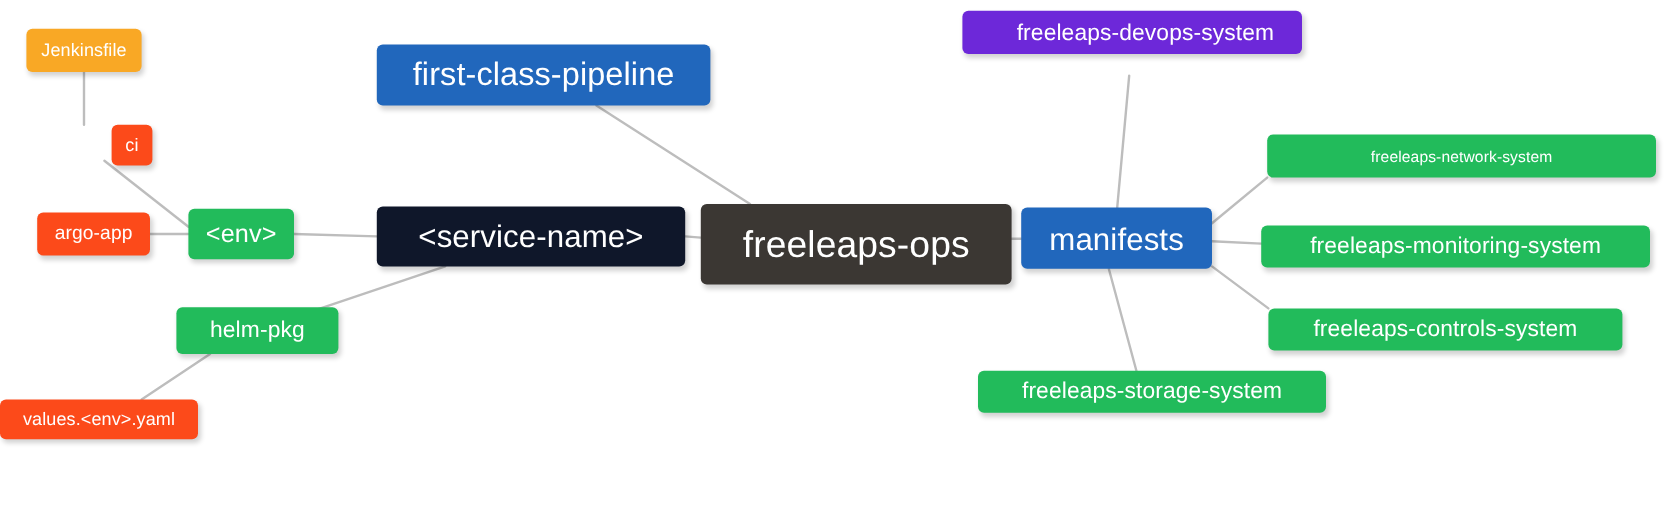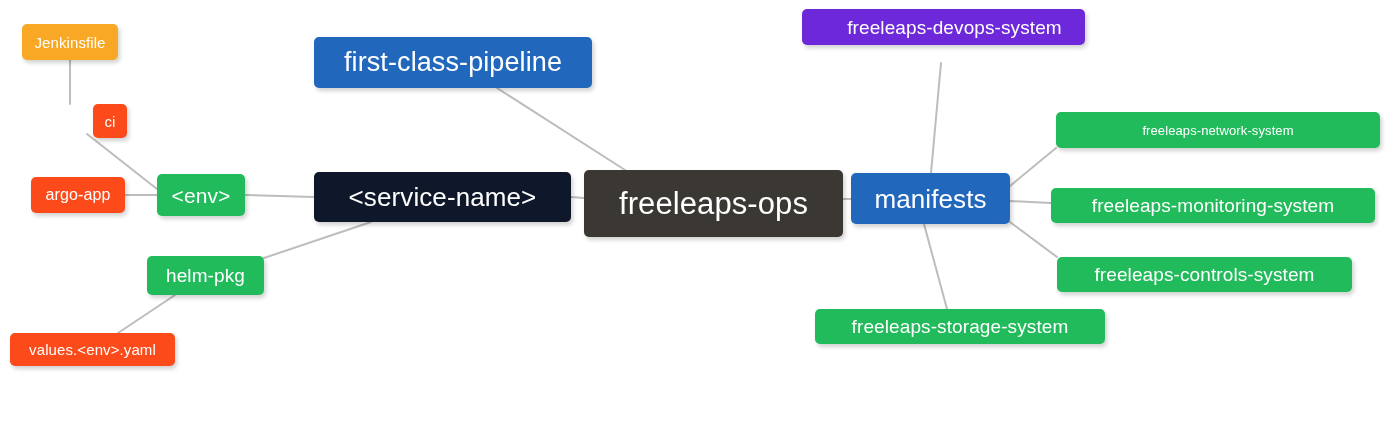--- a/index.html
+++ b/index.html
@@ -79,24 +79,24 @@
       </div>
       <div class="node" style="left: 53px; top: 104px; width: 34px; height: 34px; background: rgb(252, 74, 26); font-size: 15px; margin-left: 40px;">
         <span class="node-label">ci</span>
       </div>
       <div class="node" style="left: 31px; top: 177px; width: 94px; height: 36px; background: rgb(252, 74, 26); font-size: 16px;">
         <span class="node-label">argo-app</span>
       </div>
       <div class="node" style="left: 157px; top: 174px; width: 88px; height: 42px; background: rgb(34, 187, 91); font-size: 21px;">
         <span class="node-label">&lt;env&gt;</span>
       </div>
-      <div class="node" style="left: 147px; top: 256px; width: 117px; height: 39px; background: rgb(34, 187, 91); font-size: 19px; align-items: center;">
+      <div class="node" style="left: 147px; top: 256px; width: 135px; height: 39px; background: rgb(34, 187, 91); font-size: 19px; align-items: center;">
         <span class="node-label">helm-pkg</span>
       </div>
-      <div class="node" style="left: 10px; top: 333px; width: 165px; height: 33px; background: rgb(252, 74, 26); font-size: 15px;">
+      <div class="node" style="left: 0; top: 333px; width: 165px; height: 33px; background: rgb(252, 74, 26); font-size: 15px;">
         <span class="node-label">values.&lt;env&gt;.yaml</span>
       </div>
       <div class="node" style="left: 314px; top: 37px; width: 278px; height: 51px; background: rgb(33, 103, 188); font-size: 27px;">
         <span class="node-label">first-class-pipeline</span>
       </div>
       <div class="node" style="left: 314px; top: 172px; width: 257px; height: 50px; background: #0f172a; font-size: 26px;">
         <span class="node-label">&lt;service-name&gt;</span>
       </div>
       <div class="node" style="left: 584px; top: 170px; width: 259px; height: 67px; background: rgb(59, 55, 51); font-size: 31px;">
         <span class="node-label">freeleaps-ops</span>

